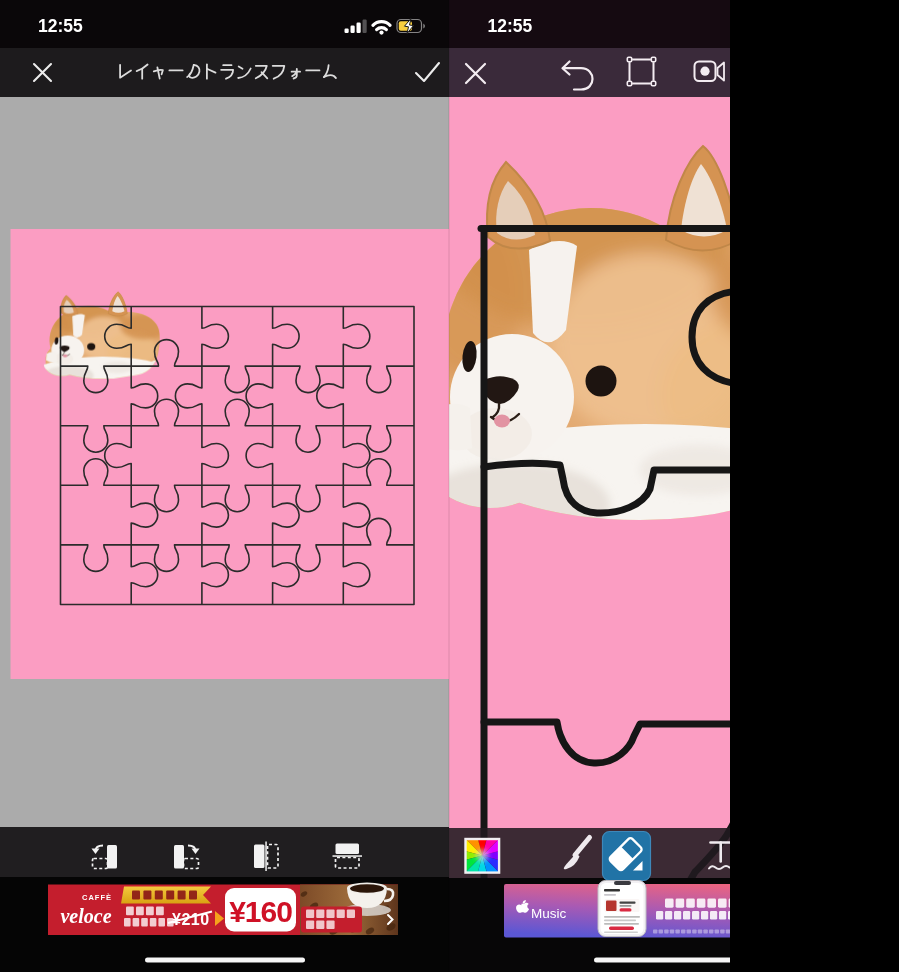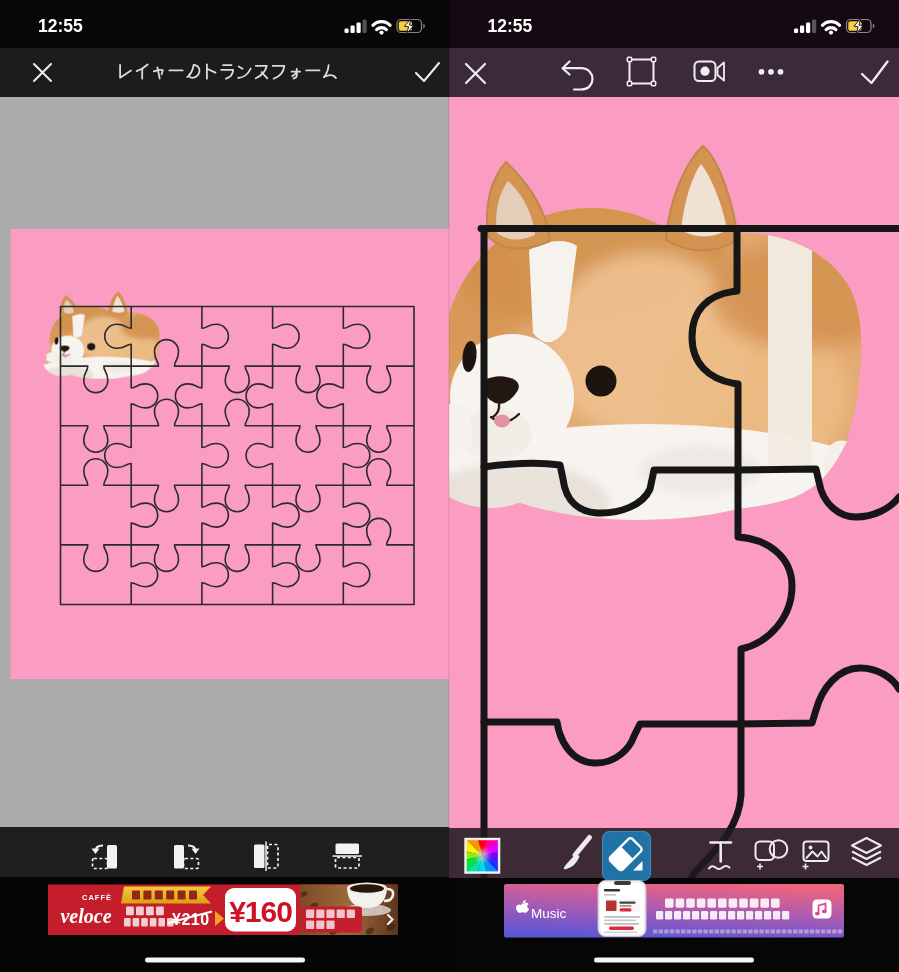--- a/index.html
+++ b/index.html
@@ -1,15 +1,15 @@
 <!DOCTYPE html>
 <html><head><meta charset="utf-8">
 <style>
 html,body{margin:0;padding:0;background:#000;}
-#stage{position:relative;width:899px;height:972px;overflow:hidden;font-family:"Liberation Sans",sans-serif;}
+#stage{position:relative;width:730px;height:972px;overflow:hidden;font-family:"Liberation Sans",sans-serif;}
 </style></head>
 <body>
 <div id="stage">
 <svg width="899" height="972" viewBox="0 0 899 972">
 <defs>
 <clipPath id="leftcanvas">
           <rect x="10.5" y="229" width="438.5" height="450"></rect>
         </clipPath>
 <clipPath id="rightcanvas">
           <rect x="449" y="97" width="450" height="781"></rect>

